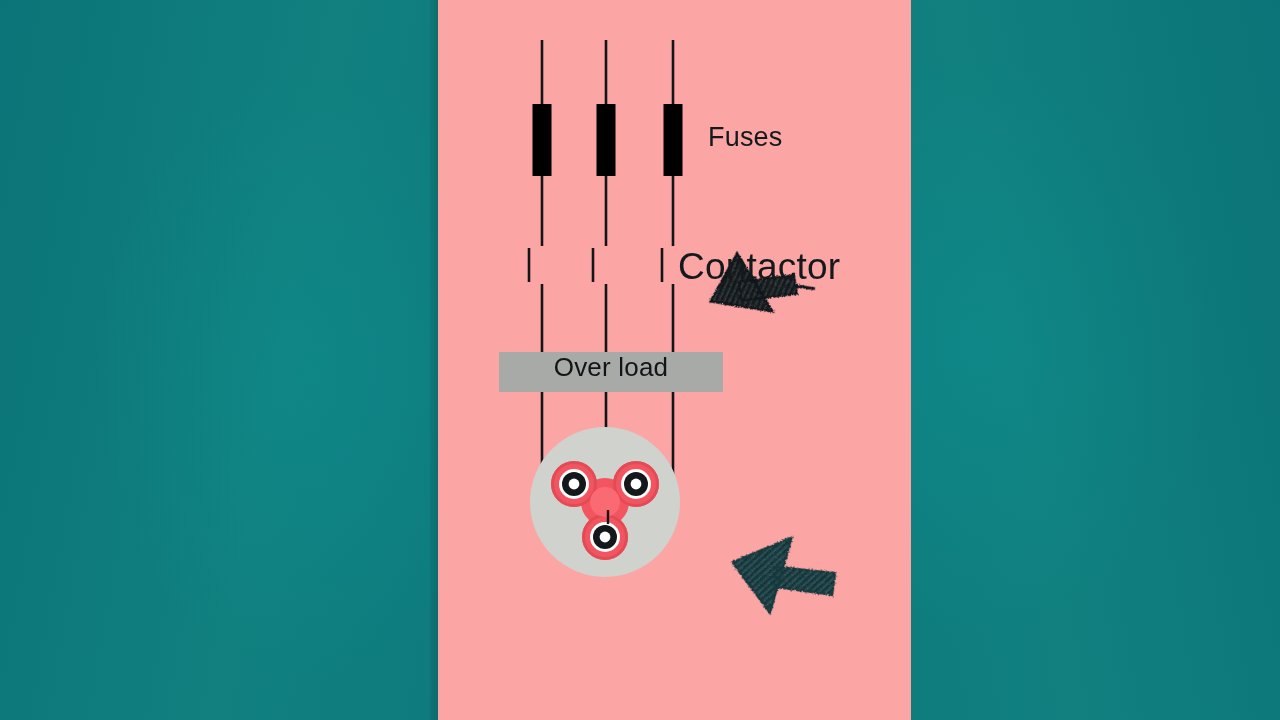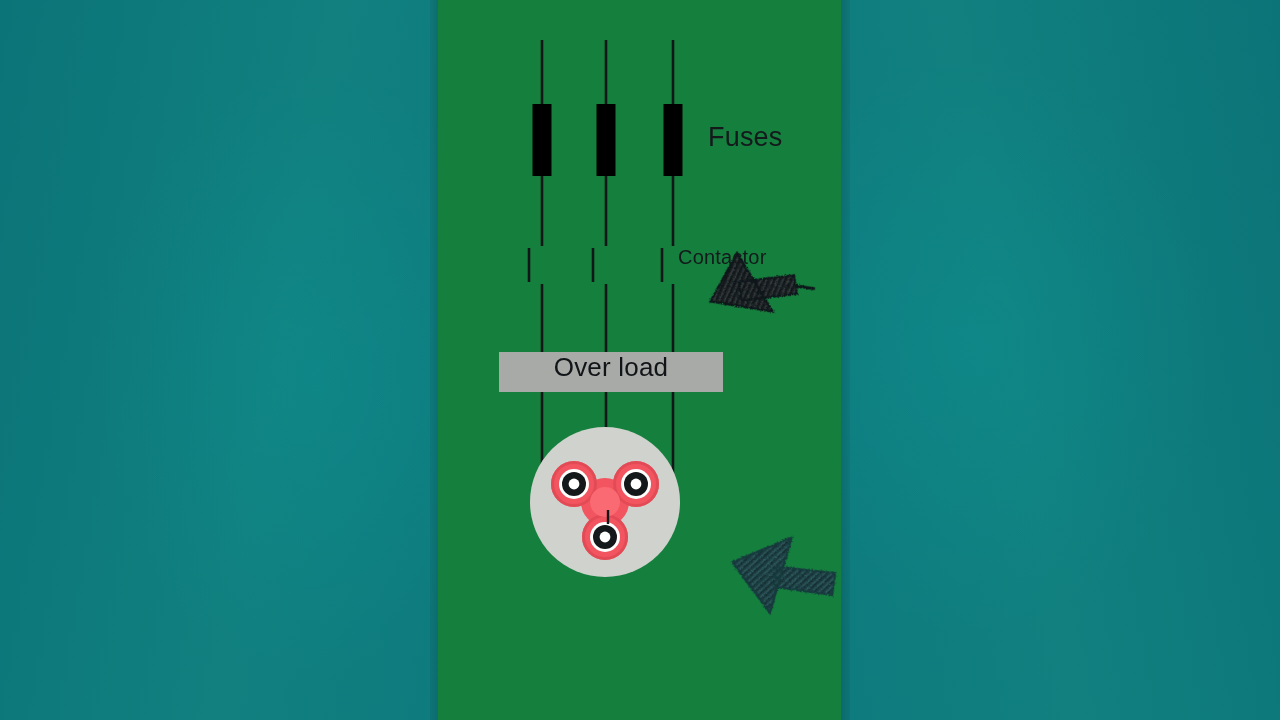--- a/index.html
+++ b/index.html
@@ -47,38 +47,38 @@
   #backdrop .bd-seam-r {
     position: absolute; left: 841px; top: 0; width: 9px; height: 720px;
     background: linear-gradient(270deg, rgba(0,0,0,0.06), rgba(0,0,0,0.14));
   }
 
   
   #panel {
     position: absolute;
     left: 438px;
     top: 0;
-    width: 403px;
+    width: 473px;
     height: 720px;
-    background: #15803d;
+    background: #fca5a5;
     z-index: 2;
     overflow: hidden;
   }
   #panel svg { display: block; }
 
   .lbl {
     position: absolute;
     color: #14191c;
     font-family: "Liberation Sans", "DejaVu Sans", sans-serif;
     font-weight: 400;
     white-space: nowrap;
     letter-spacing: 0.2px;
   }
   #label-fuses   { left: 270px; top: 122px; font-size: 27px; }
-  #label-contactor { left: 240px; top: 246px; font-size: 20px; }
+  #label-contactor { left: 240px; top: 246px; font-size: 37px; }
 
   #overload-box {
     position: absolute;
     left: 61px;
     top: 352px;
     width: 224px;
     height: 40px;
     background: #a8aaa7;
     display: flex;
     justify-content: center;

